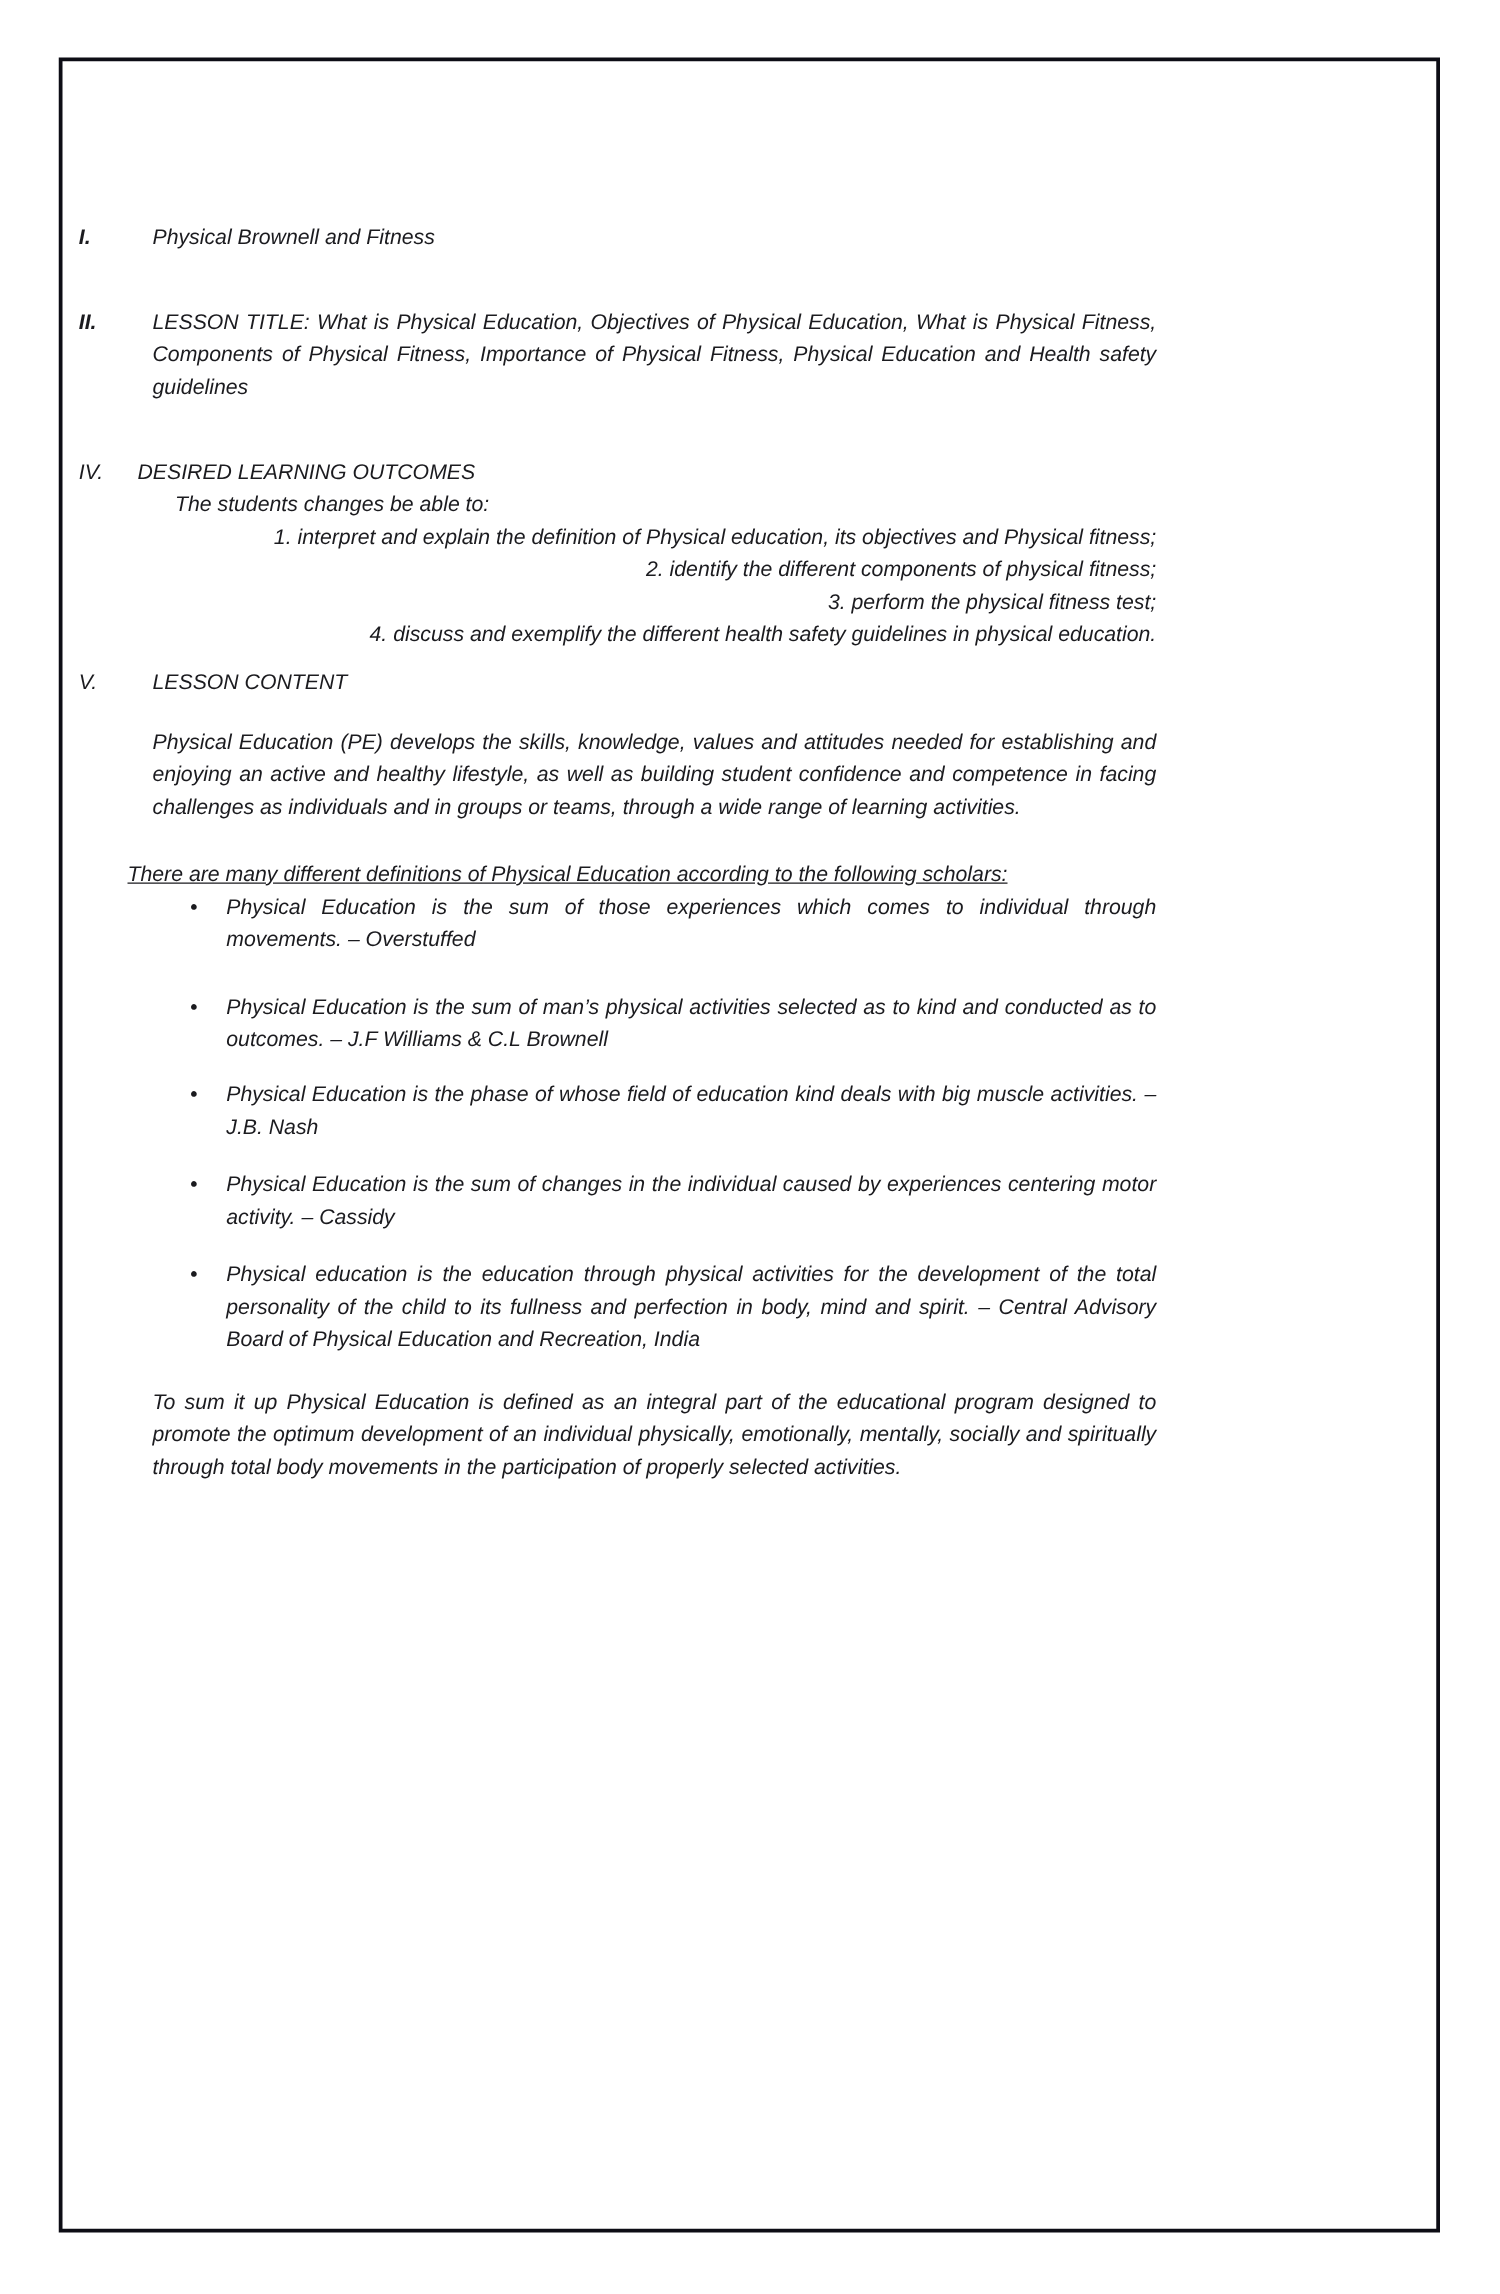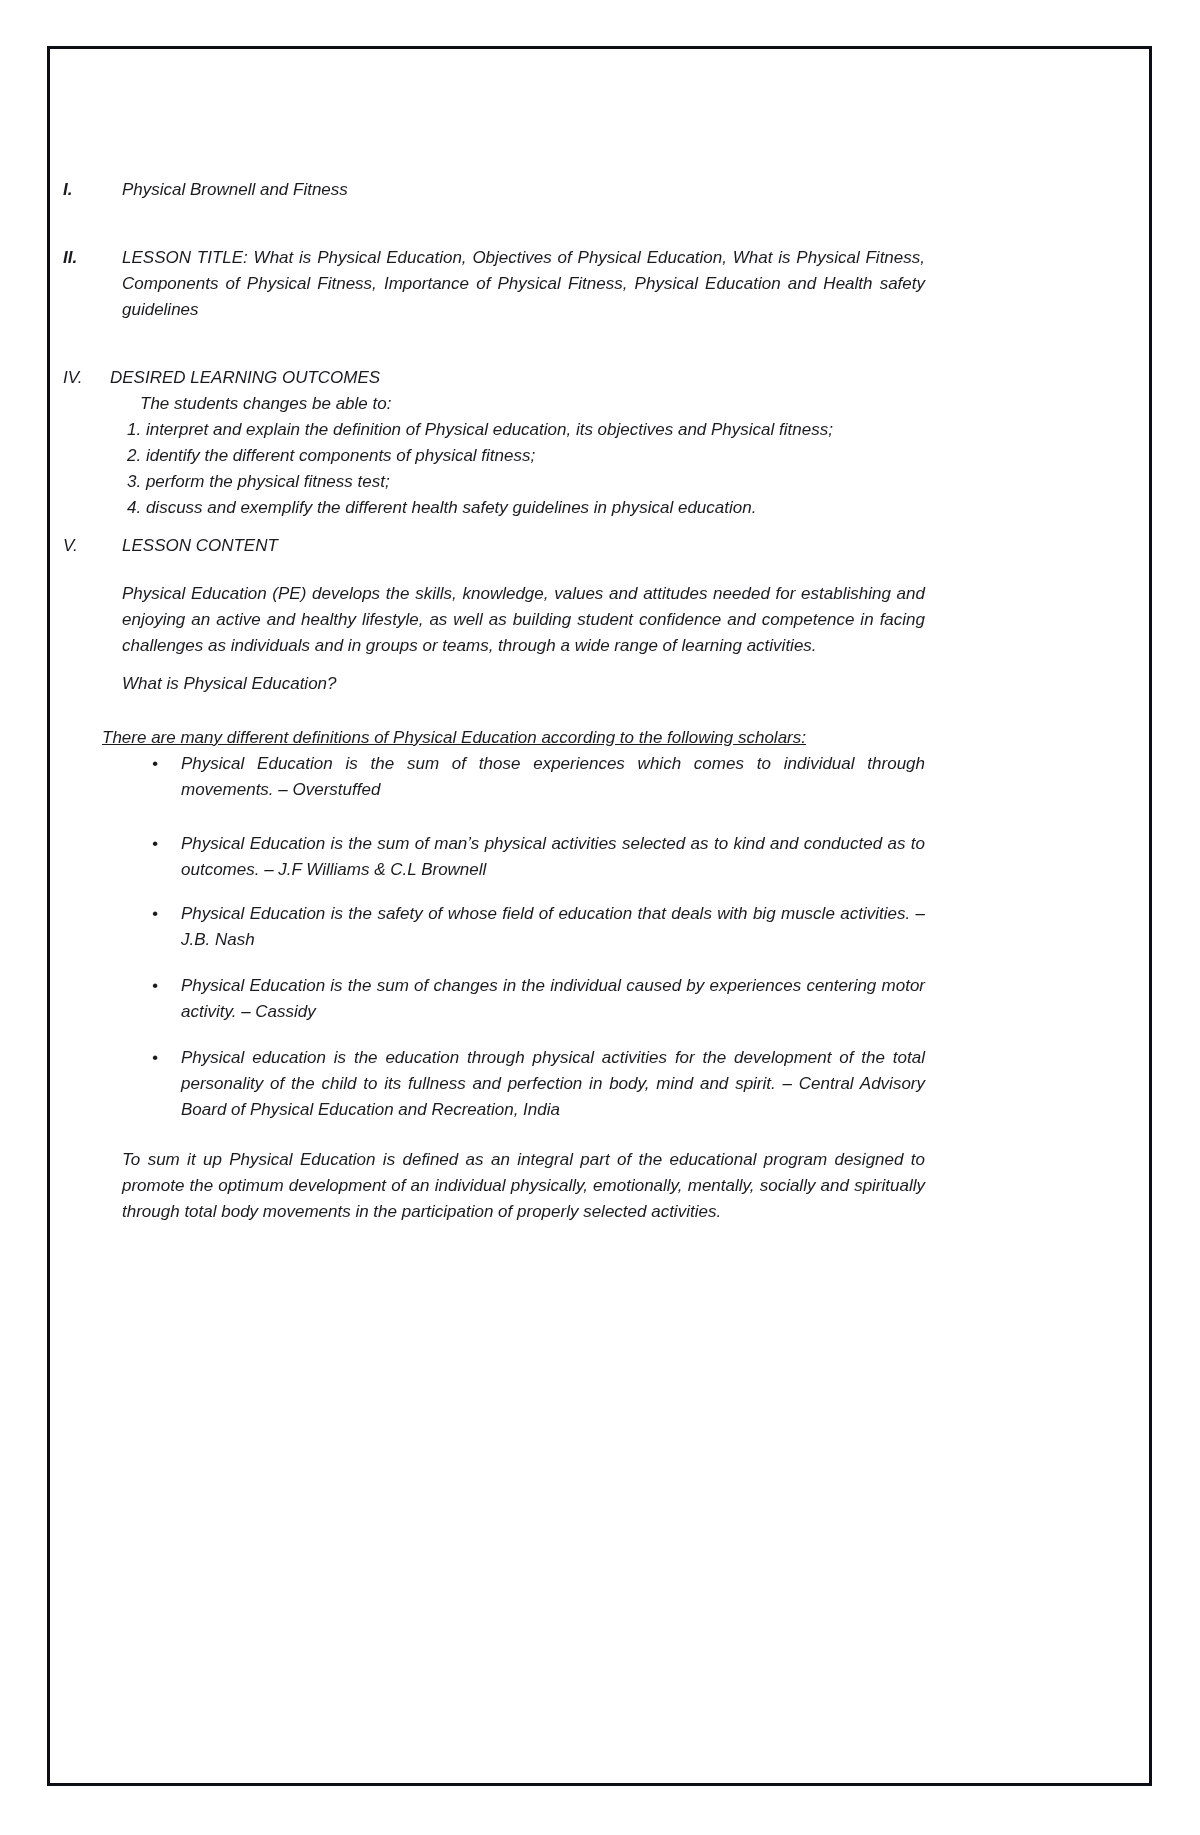--- a/index.html
+++ b/index.html
@@ -45,20 +45,21 @@
   .sec-ii  { margin-top: 42px; }
   .sec-iii { margin-top: 15px; }
   .sec-iv  { margin-top: 42px; }
   .sec-v   { margin-top: 12px; }
 
   .iv-intro { margin-left: 77px; }
   .iv-item {
     margin-left: 64px;
     padding-left: 17px;
     text-indent: -17px;
+    text-align: right;
   }
 
   .body-par {
     margin-left: 59px;
     text-align: justify;
   }
   .par-1 { margin-top: 22px; }
   .question { margin-top: 12px; margin-left: 59px; }
   .par-2 { margin-top: 28px; margin-left: 39px; text-decoration: underline; }
 
@@ -109,37 +110,36 @@
     <div class="iv-item">3. perform the physical fitness test;</div>
     <div class="iv-item">4. discuss and exemplify the different health safety guidelines in physical education.</div>
 
     <div class="row plain sec-v">
       <div class="num">V.</div>
       <div class="txt">LESSON CONTENT</div>
     </div>
 
     <div class="body-par par-1">Physical Education (PE) develops the skills, knowledge, values and attitudes needed for establishing and enjoying an active and healthy lifestyle, as well as building student confidence and competence in facing challenges as individuals and in groups or teams, through a wide range of learning activities.</div>
 
-    <div class="question">What is Physical Education?</div>
 
     <div class="par-2">There are many different definitions of Physical Education according to the following scholars:</div>
 
     <div class="bullet b1">
       <div class="glyph">•</div>
       <div class="btxt">Physical Education is the sum of those experiences which comes to individual through movements. – Overstuffed</div>
     </div>
 
     <div class="bullet b2">
       <div class="glyph">•</div>
       <div class="btxt">Physical Education is the sum of man’s physical activities selected as to kind and conducted as to outcomes. – J.F Williams &amp; C.L Brownell</div>
     </div>
 
     <div class="bullet b3">
       <div class="glyph">•</div>
-      <div class="btxt">Physical Education is the safety of whose field of education that deals with big muscle activities. – J.B. Nash</div>
+      <div class="btxt">Physical Education is the phase of whose field of education kind deals with big muscle activities. – J.B. Nash</div>
     </div>
 
     <div class="bullet b4">
       <div class="glyph">•</div>
       <div class="btxt">Physical Education is the sum of changes in the individual caused by experiences centering motor activity. – Cassidy</div>
     </div>
 
     <div class="bullet b5">
       <div class="glyph">•</div>
       <div class="btxt">Physical education is the education through physical activities for the development of the total personality of the child to its fullness and perfection in body, mind and spirit. – Central Advisory Board of Physical Education and Recreation, India</div>

